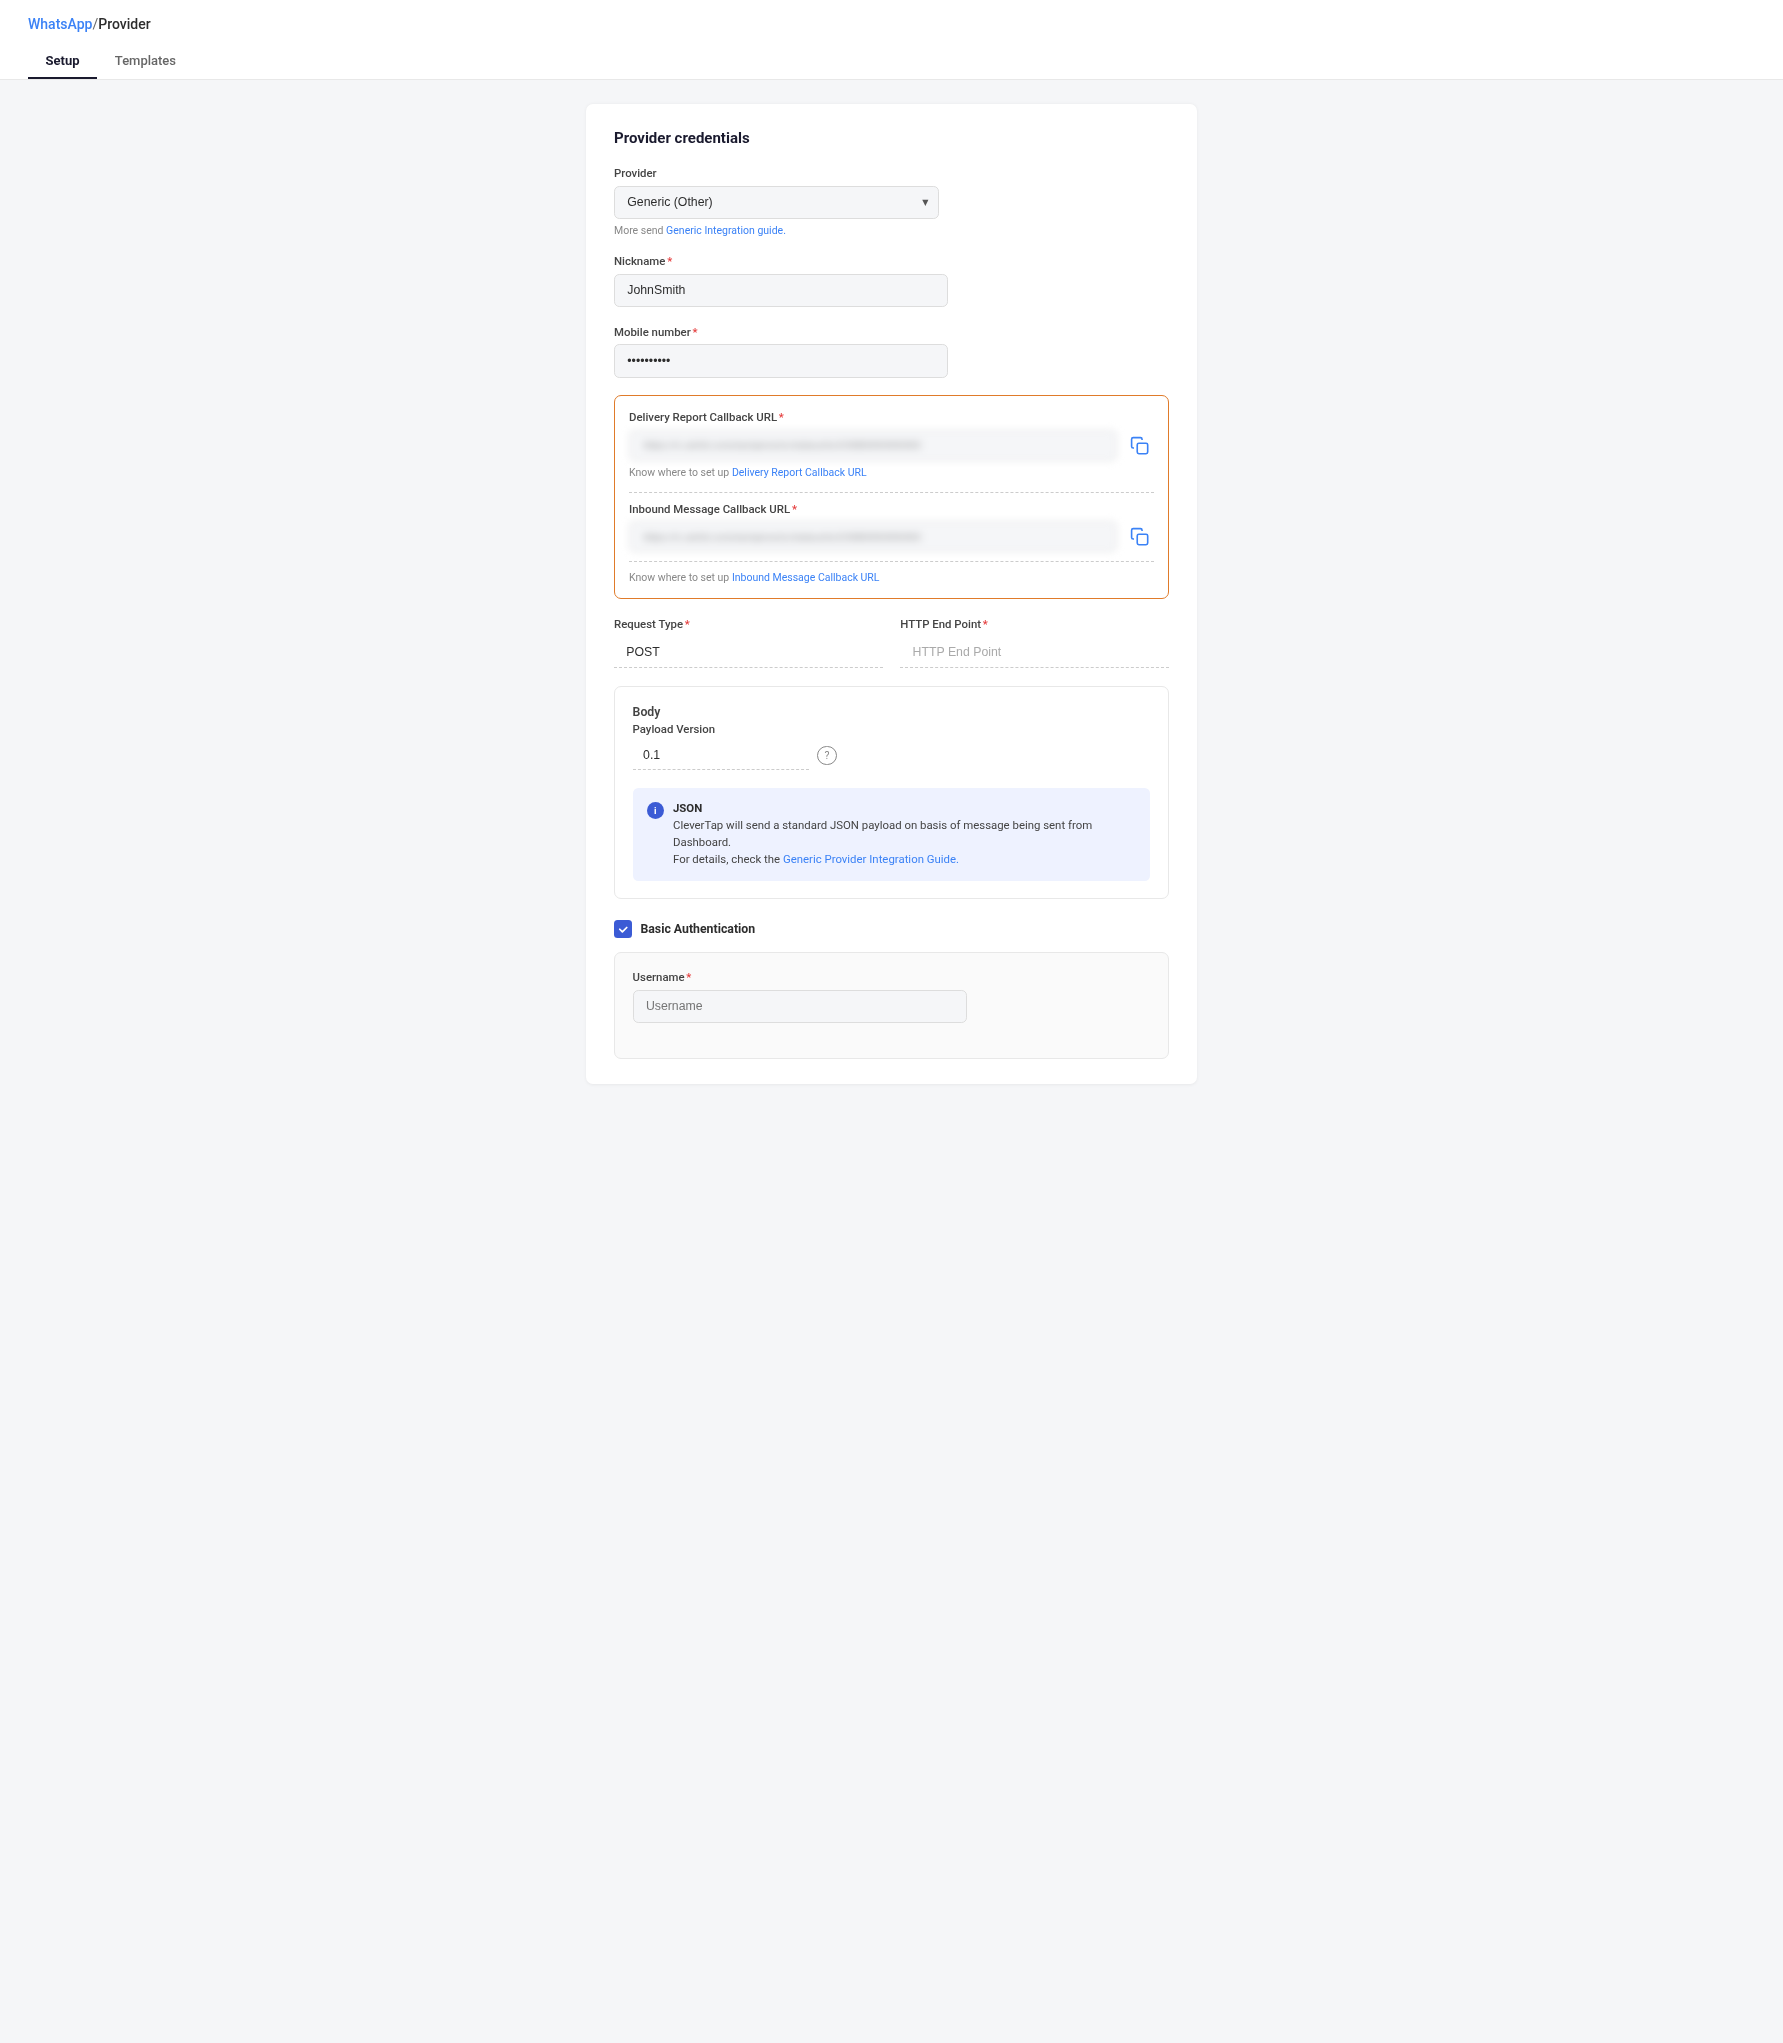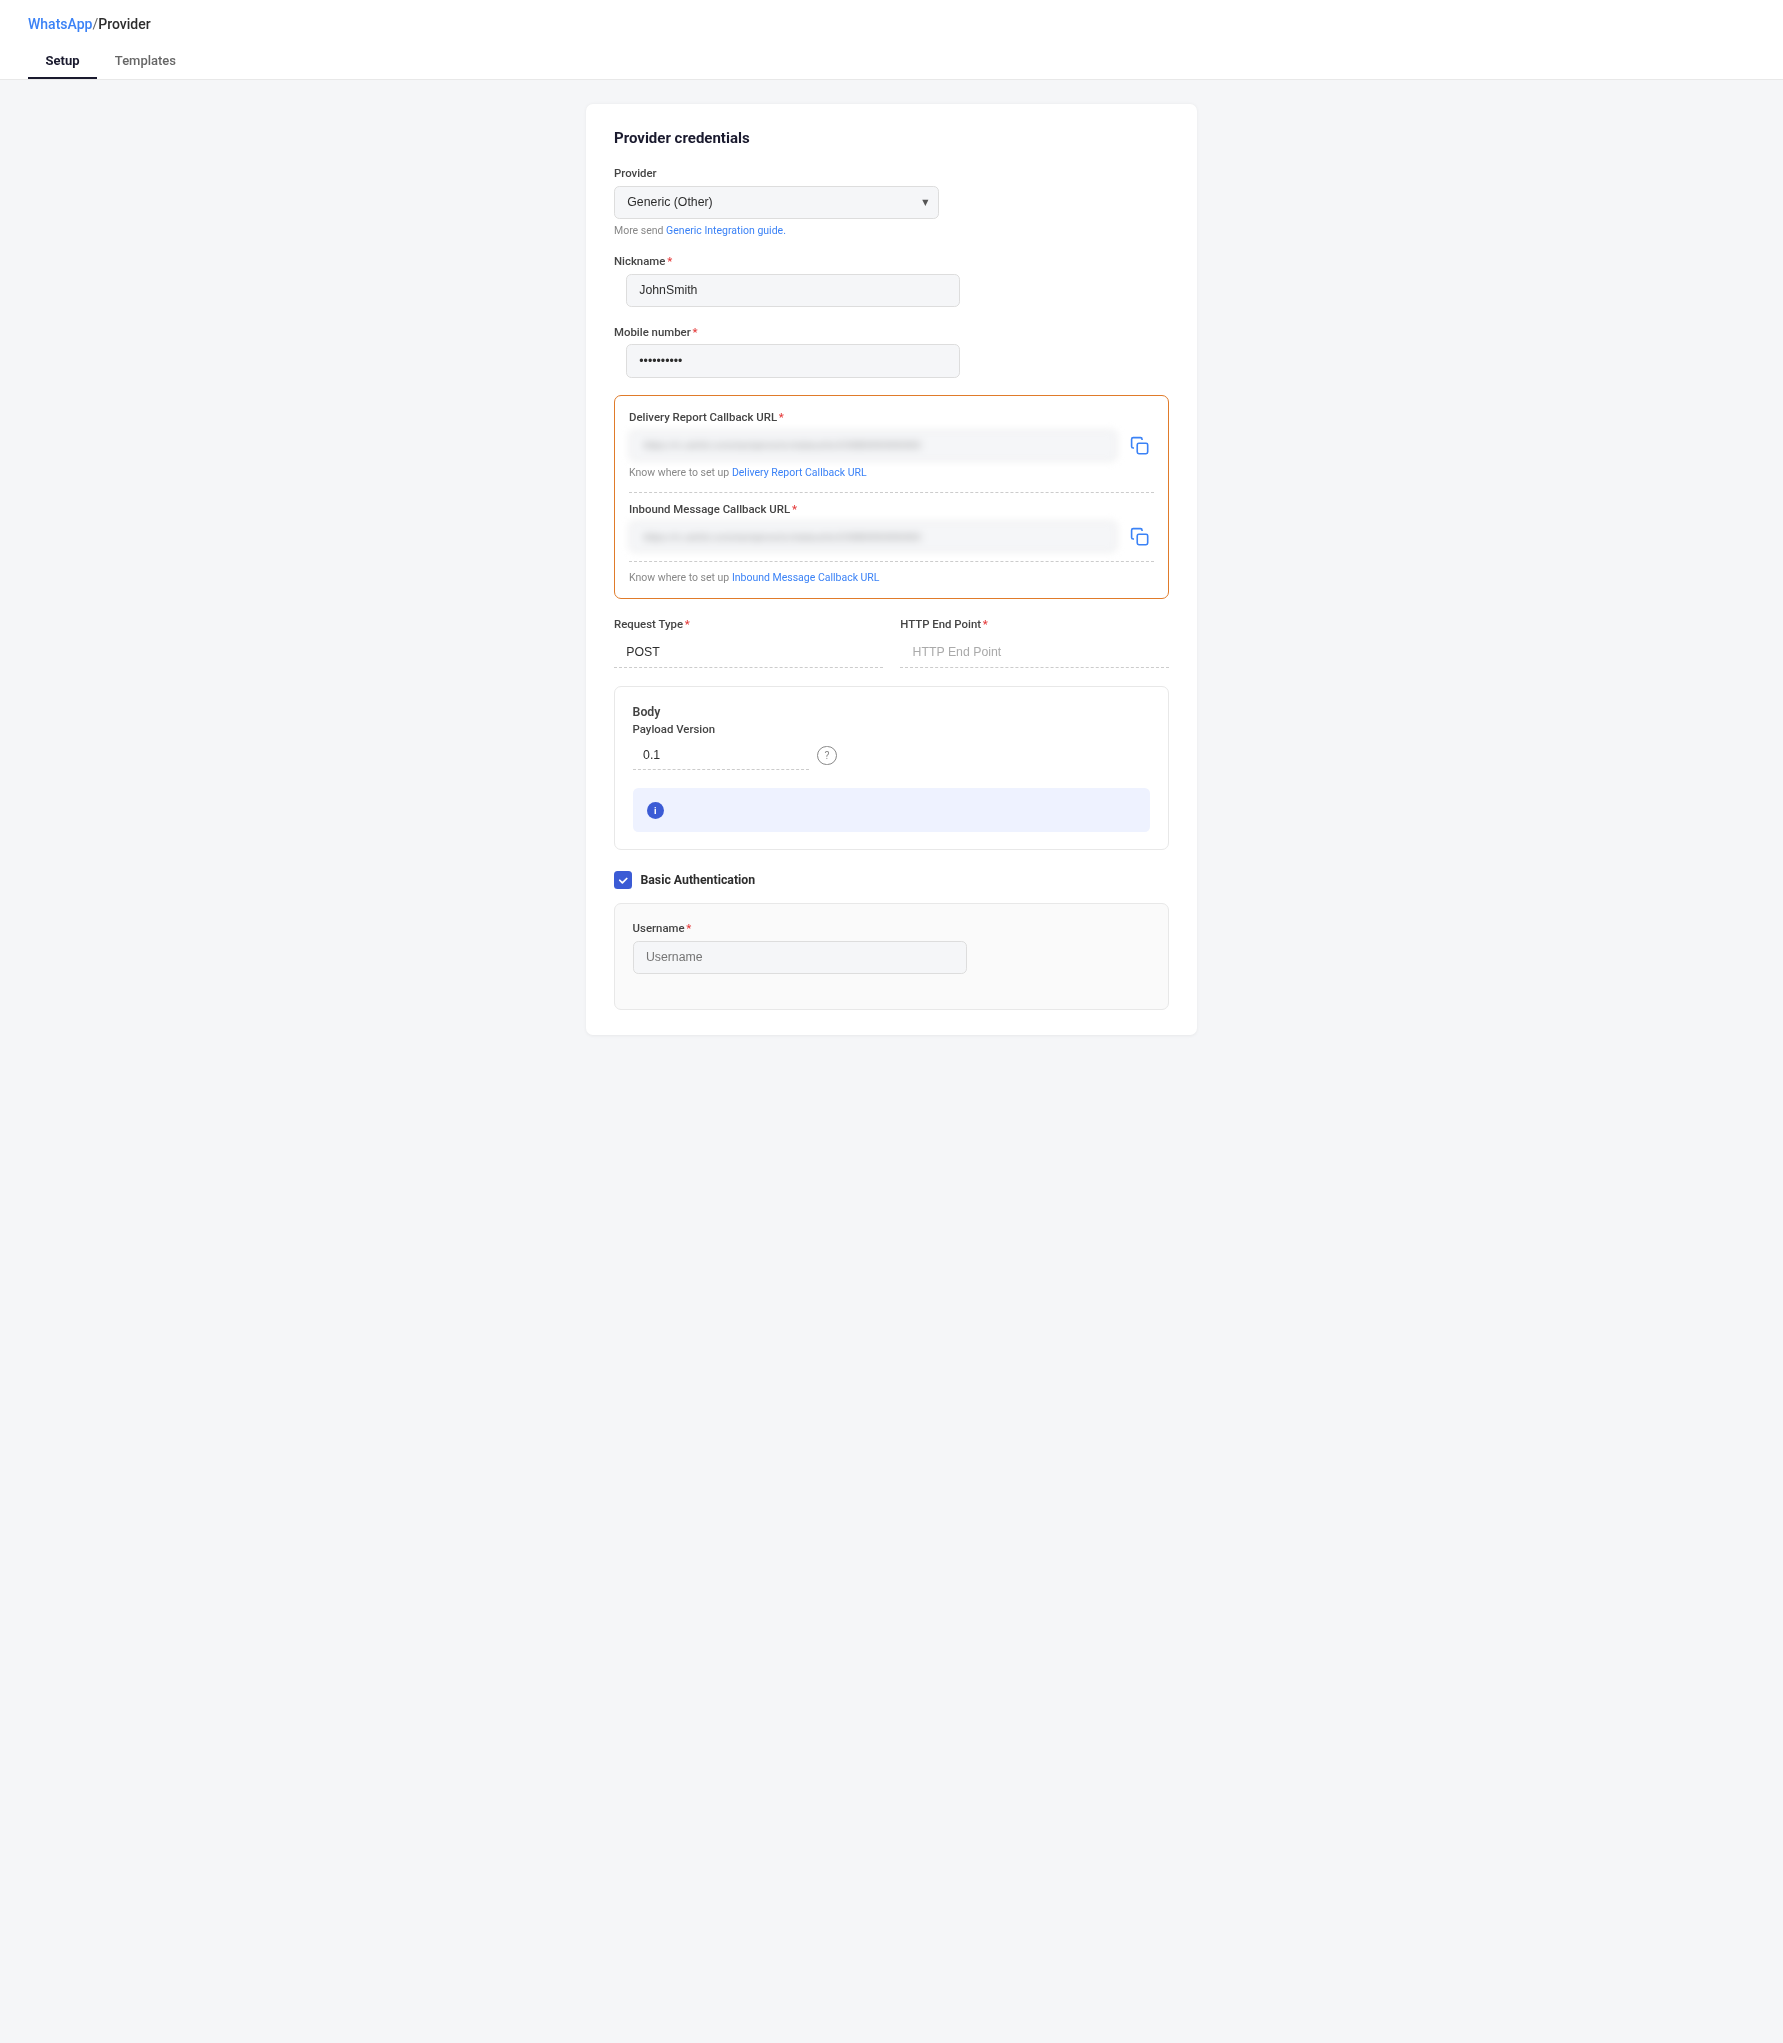--- a/index.html
+++ b/index.html
@@ -139,21 +139,20 @@
 
     .form-input {
       width: 334px;
       padding: 8.8px 12.3px;
       border: 0.9px solid #ddd;
       border-radius: 5.3px;
       background: #f5f6f8;
       font-size: 12.3px;
       color: #2d2d2d;
       outline: none;
-      margin-left: 12px;
     }
 
     .form-input::placeholder {
       color: #aaa;
     }
 
     .callback-section {
       border: 1.8px solid #e07b2a;
       border-radius: 7px;
       padding: 14px;
@@ -478,20 +477,25 @@
       <div class="form-group">
         <label class="form-label">Payload Version</label>
         <div class="payload-group">
           <input class="payload-input" type="text" value="0.1" style="">
           <div class="info-icon">?</div>
         </div>
       </div>
 
       <div class="json-info-box">
         <div class="info-circle">i</div>
+        <div class="json-info-text">
+          <strong>JSON</strong><br>
+          <span>CleverTap will send a standard JSON payload on basis of message being sent from Dashboard.</span><br>
+          <span>For details, check the </span><a>Generic Provider Integration Guide.</a>
+        </div>
       </div>
     </div>
 
     <div class="auth-section">
       <div class="checkbox-row">
         <div class="checkbox-custom">
           <svg width="10.5" height="10.5" viewBox="0 0 12 12" fill="none">
             <path d="M2 6l3 3 5-5" stroke="#fff" stroke-width="2" stroke-linecap="round" stroke-linejoin="round"></path>
           </svg>
         </div>

